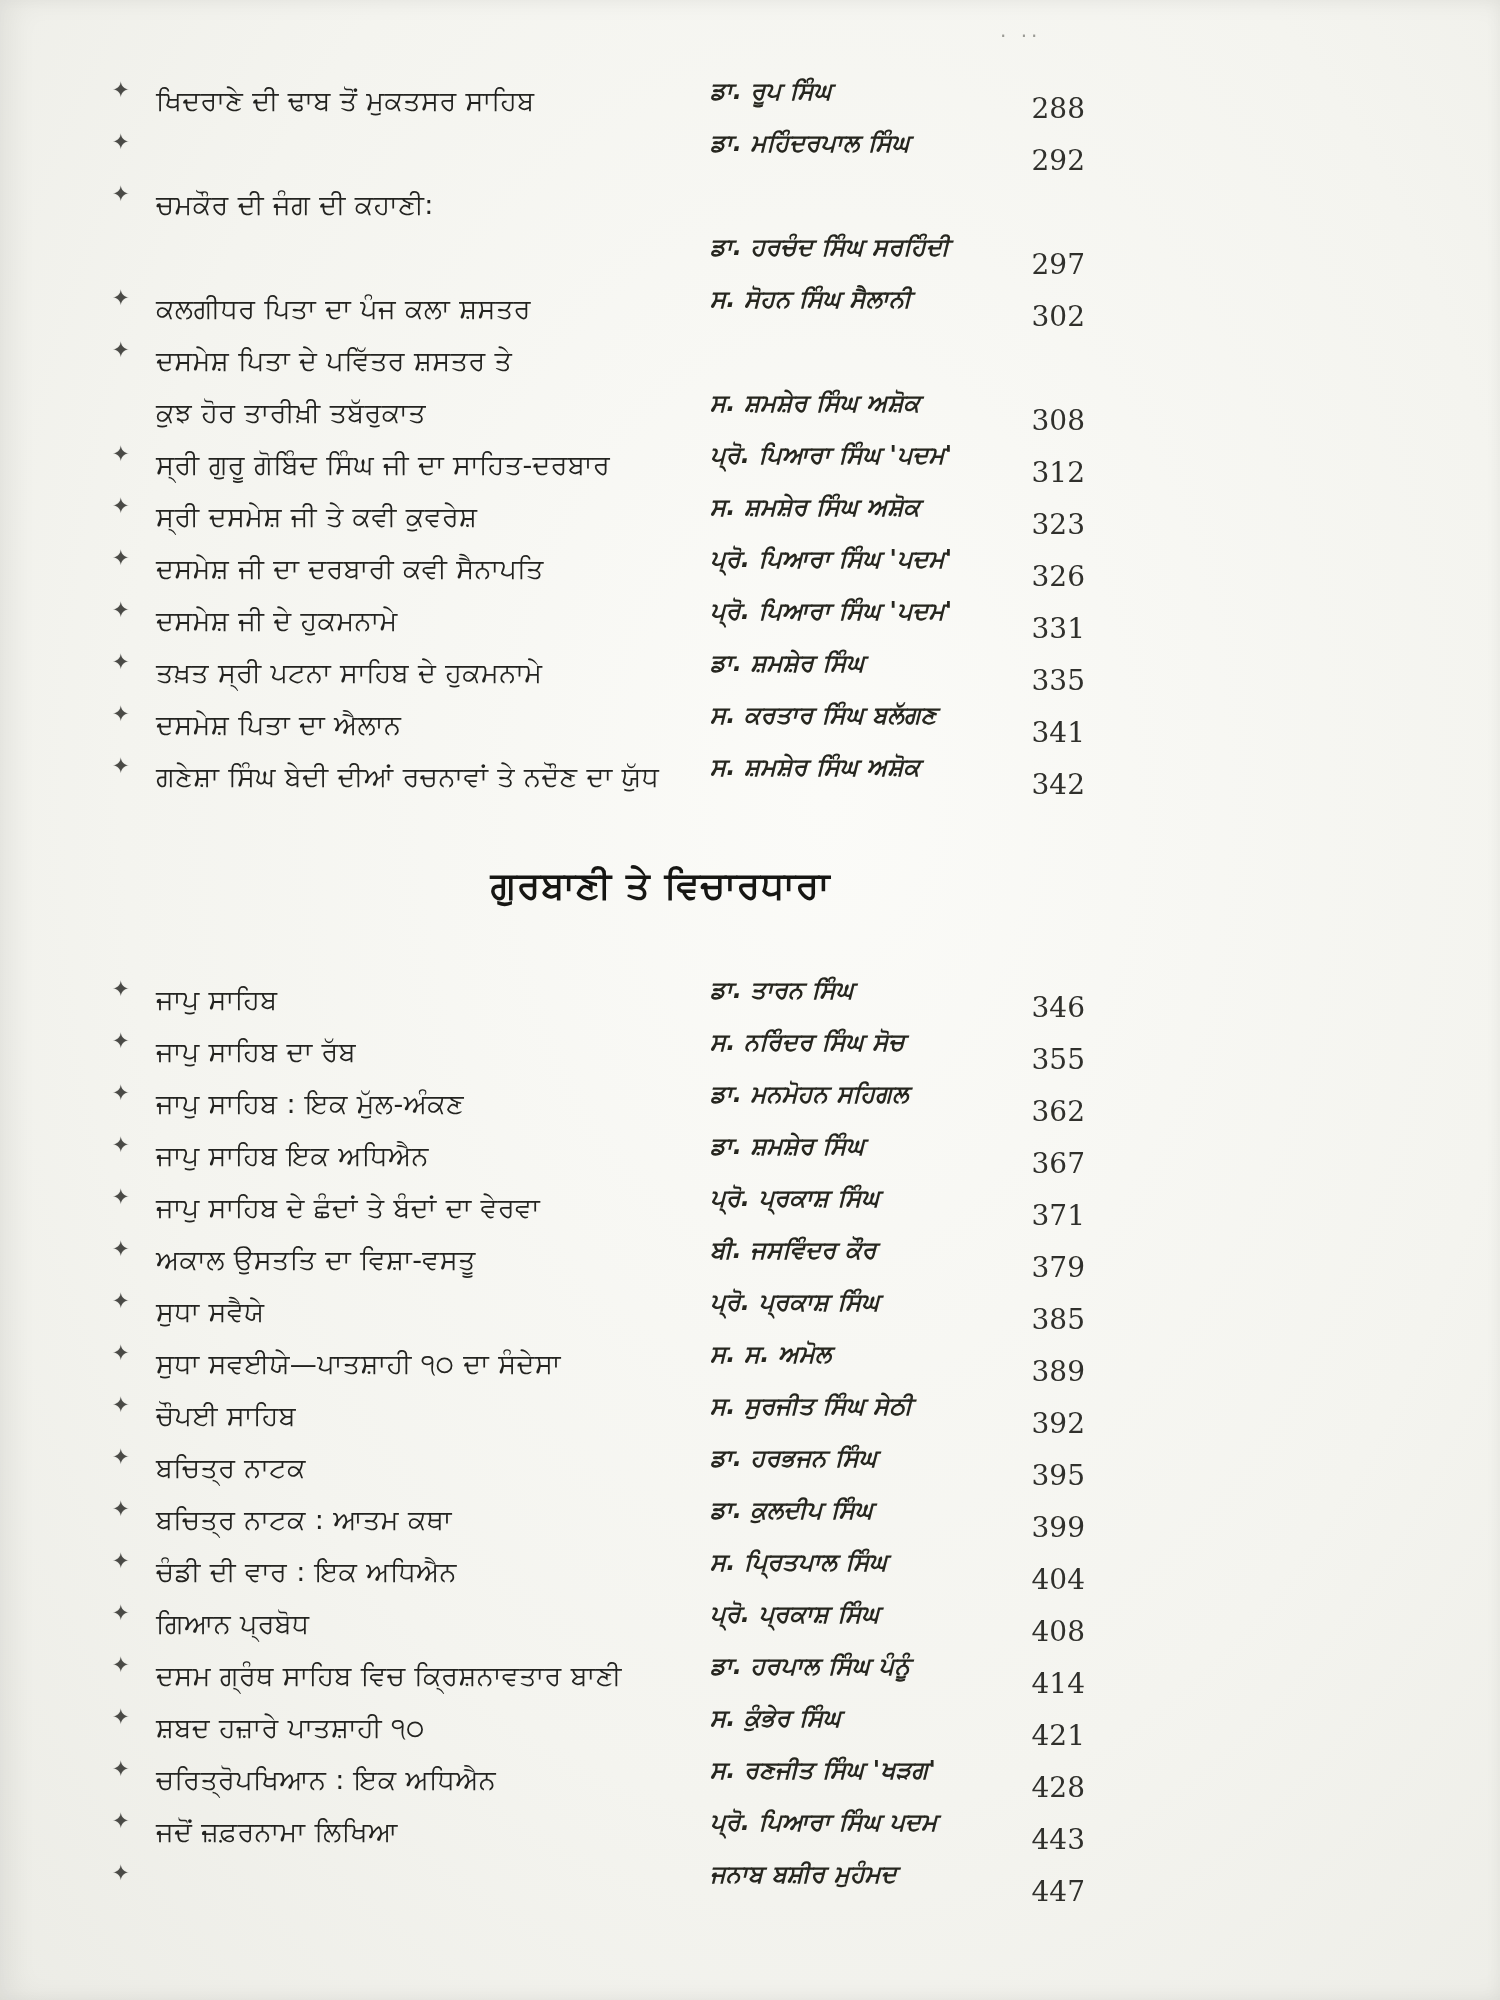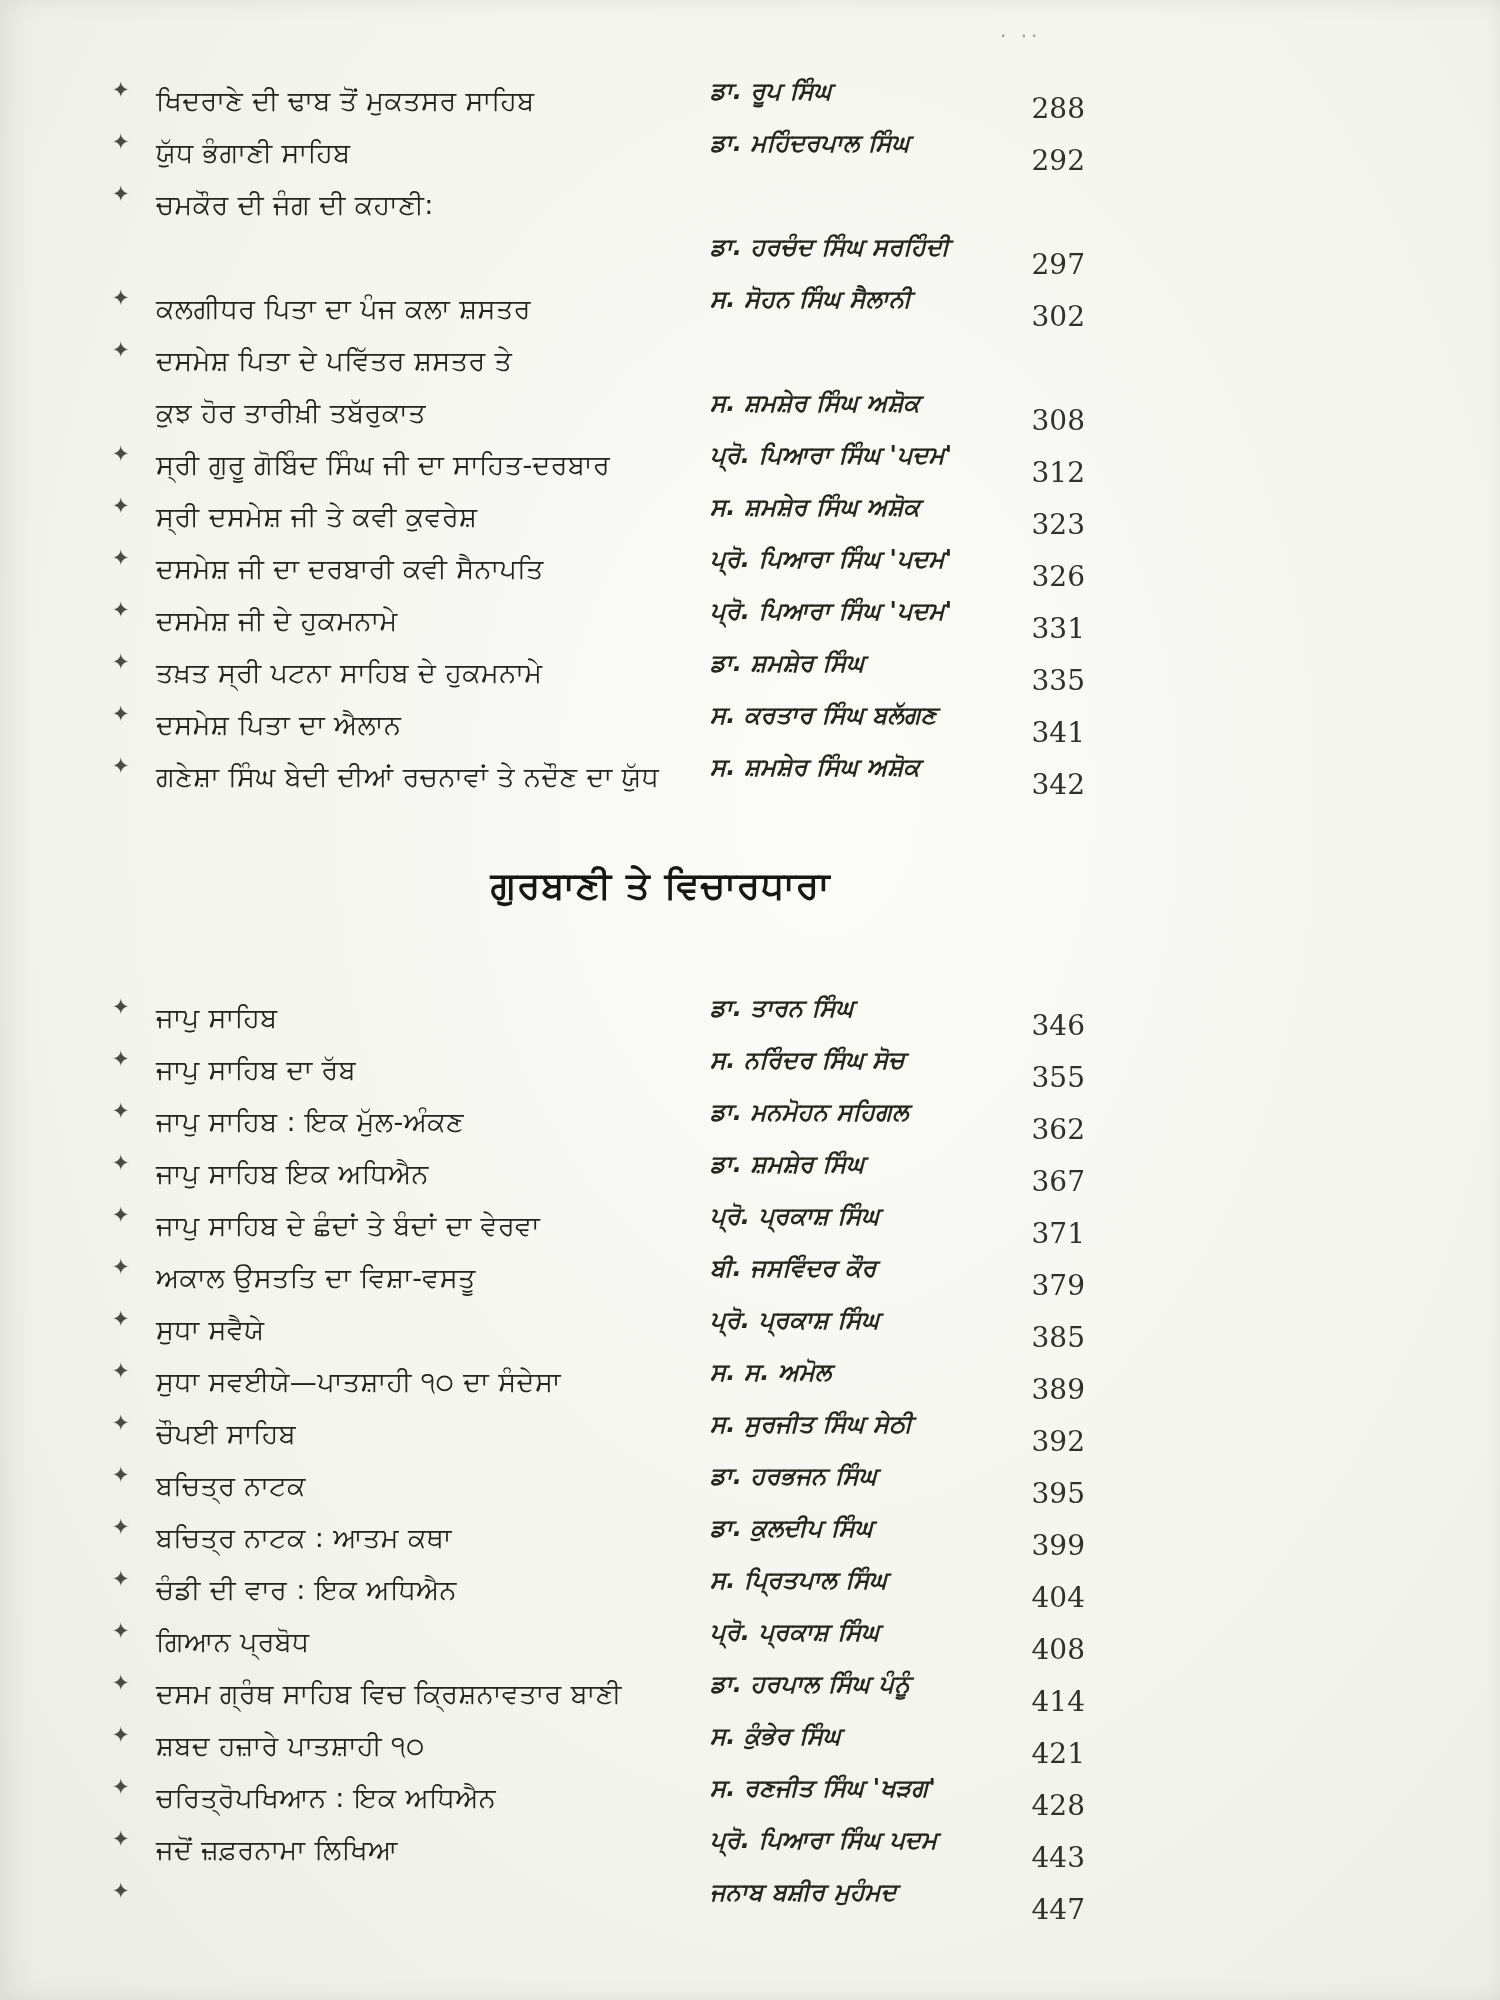--- a/index.html
+++ b/index.html
@@ -63,21 +63,21 @@
     position:absolute;
     right:0;top:20px;
     width:95px;
     text-align:right;
     font-family:"DejaVu Serif",serif;
     font-size:28px;
     line-height:38px;
     color:#30302c;
   }
   .heading{
-    margin:66px 0 80px 0;
+    margin:66px 0 62px 0;
     text-align:center;
     transform:translateX(62px);
     font-size:37px;
     font-weight:bold;
     letter-spacing:1px;
     color:#161613;
   }
   section{display:block;}
 </style>
 </head>
@@ -94,21 +94,20 @@
     <span class="bullet">✦</span>
 
     <span class="title">ਖਿਦਰਾਣੇ ਦੀ ਢਾਬ ਤੋਂ ਮੁਕਤਸਰ ਸਾਹਿਬ</span>
     <span class="author">ਡਾ. ਰੂਪ ਸਿੰਘ</span>
     <span class="pageno">288</span>
   </div>
 
   <div class="line">
     <span class="bullet">✦</span>
 
-    <span class="title">ਯੁੱਧ ਭੰਗਾਣੀ ਸਾਹਿਬ</span>
     <span class="author">ਡਾ. ਮਹਿੰਦਰਪਾਲ ਸਿੰਘ</span>
     <span class="pageno">292</span>
   </div>
 
   <div class="line">
     <span class="bullet">✦</span>
 
     <span class="title">ਚਮਕੌਰ ਦੀ ਜੰਗ ਦੀ ਕਹਾਣੀ:</span>
 
   </div>

